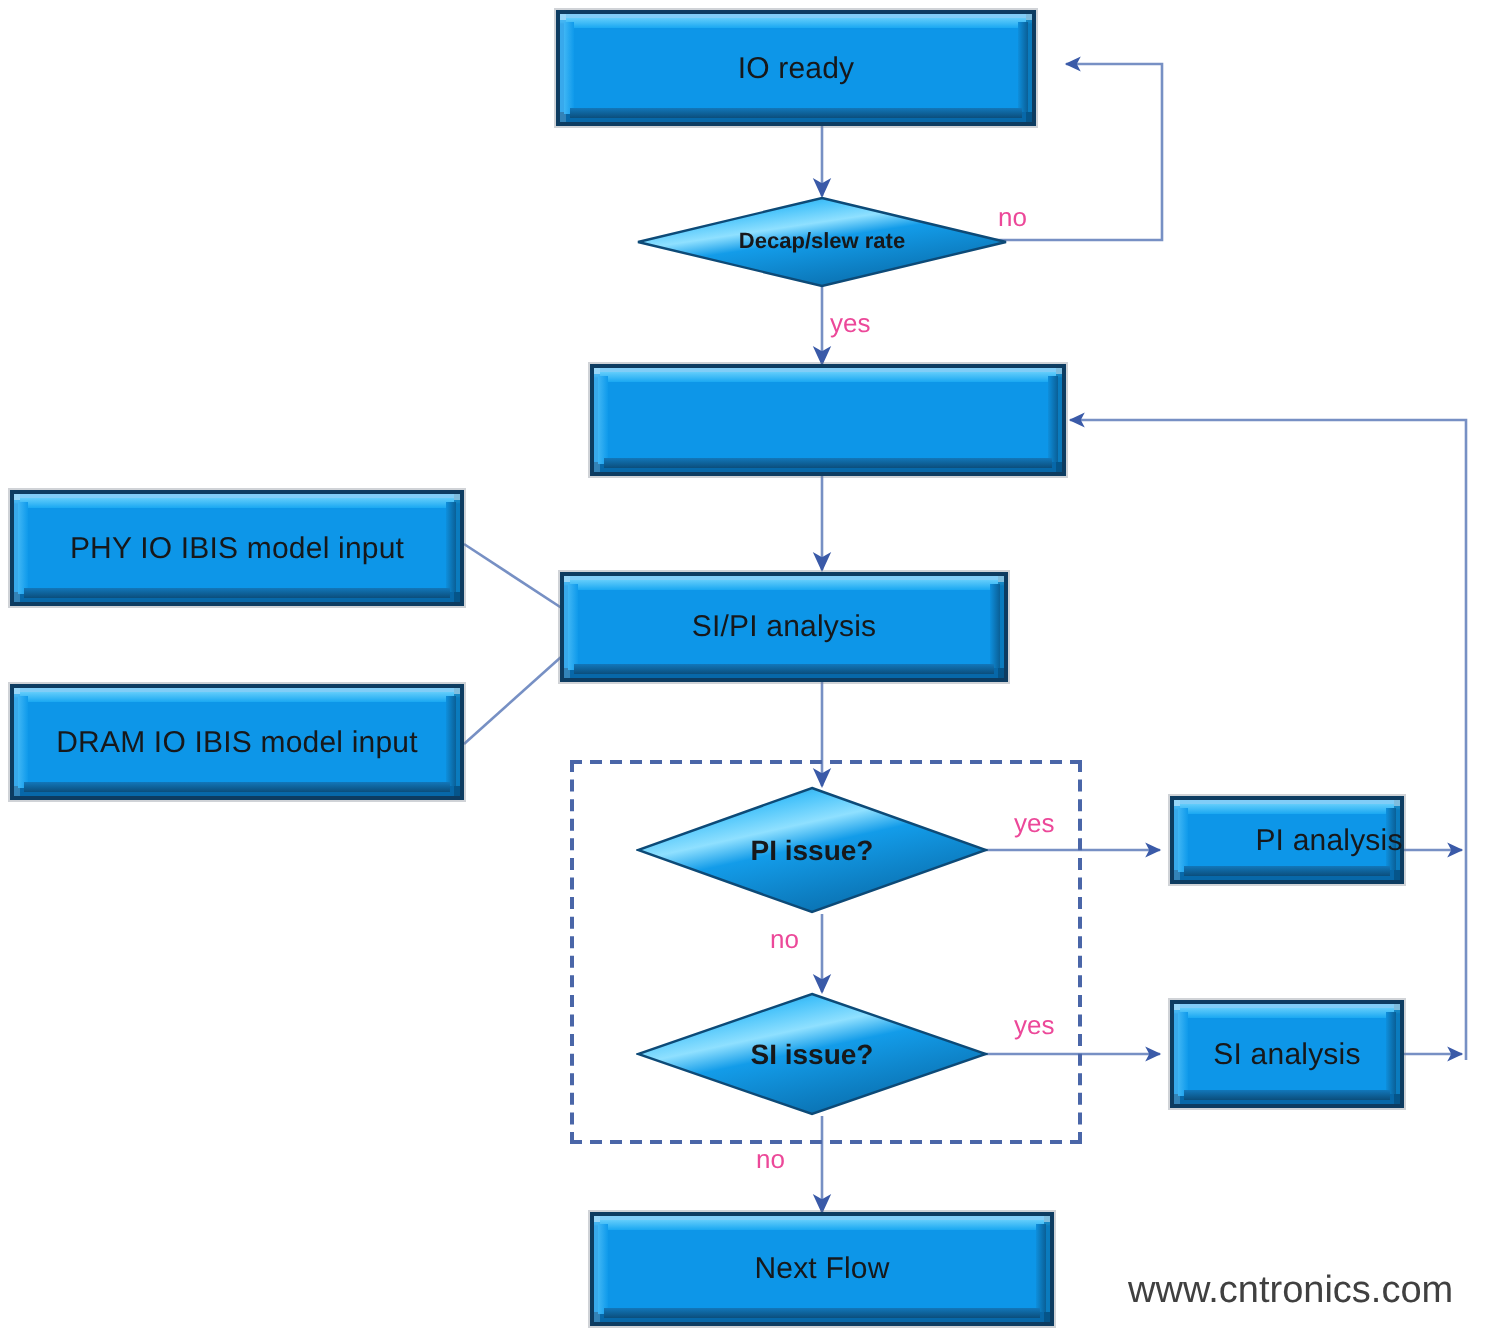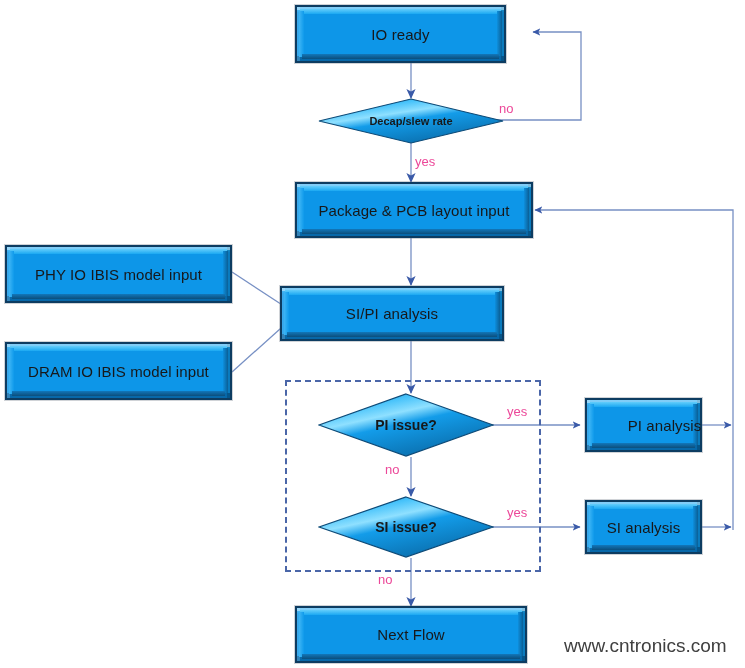--- a/index.html
+++ b/index.html
@@ -167,21 +167,21 @@
       <path d="M702,425 L731,425" marker-end="url(#ah)"></path>
 
       <path d="M702,527 L731,527" marker-end="url(#ah)"></path>
 
       <path d="M733,530 L733,210 L535,210" marker-end="url(#ah)"></path>
     </g>
   </svg>
 
   <div class="dashframe" style="left:285px; top:380px; width:256px; height:192px;"></div>
 
-  <div class="proc" style="left:295px; top:5px; width:211px; height:58px;">
+  <div class="proc" style="left:278px; top:5px; width:240px; height:58px;">
     <span class="bevel-top"></span>
     <span class="bevel-left"></span>
     <span class="bevel-right"></span>
     <span class="bevel-bottom"></span>
     <span class="ptext">IO ready</span>
   </div>
 
   <div class="dec small" style="left:318px; top:98px; width:186px; height:46px;">
     <svg width="186" height="46" viewBox="0 0 186 46" xmlns="http://www.w3.org/2000/svg">
       <defs>
@@ -196,21 +196,20 @@
       <polygon points="93,1 185,23 93,45 1,23" fill="url(#dg1)" stroke="#0d4a77" stroke-width="1.2"></polygon>
     </svg>
     <span class="dtext">Decap/slew rate</span>
   </div>
 
   <div class="proc" style="left:295px; top:182px; width:238px; height:56px;">
     <span class="bevel-top"></span>
     <span class="bevel-left"></span>
     <span class="bevel-right"></span>
     <span class="bevel-bottom"></span>
-    <span class="ptext">Package &amp; PCB layout input</span>
   </div>
 
   <div class="proc" style="left:5px; top:245px; width:227px; height:58px;">
     <span class="bevel-top"></span>
     <span class="bevel-left"></span>
     <span class="bevel-right"></span>
     <span class="bevel-bottom"></span>
     <span class="ptext">PHY IO IBIS model input</span>
   </div>
 
@@ -255,21 +254,21 @@
           <stop offset="42%" stop-color="#8fe0ff"></stop>
           <stop offset="56%" stop-color="#139ce9"></stop>
           <stop offset="100%" stop-color="#0a6fae"></stop>
         </linearGradient>
       </defs>
       <polygon points="88,1 175,32 88,63 1,32" fill="url(#dg2)" stroke="#0d4a77" stroke-width="1.2"></polygon>
     </svg>
     <span class="dtext">PI issue?</span>
   </div>
 
-  <div class="proc" style="left:585px; top:398px; width:117px; height:54px;padding-left:42px;">
+  <div class="proc" style="left:585px; top:398px; width:117px; height:44px;padding-left:42px;">
     <span class="bevel-top"></span>
     <span class="bevel-left"></span>
     <span class="bevel-right"></span>
     <span class="bevel-bottom"></span>
     <span class="ptext">PI analysis</span>
   </div>
 
   <div class="proc" style="left:585px; top:500px; width:117px; height:54px;">
     <span class="bevel-top"></span>
     <span class="bevel-left"></span>

